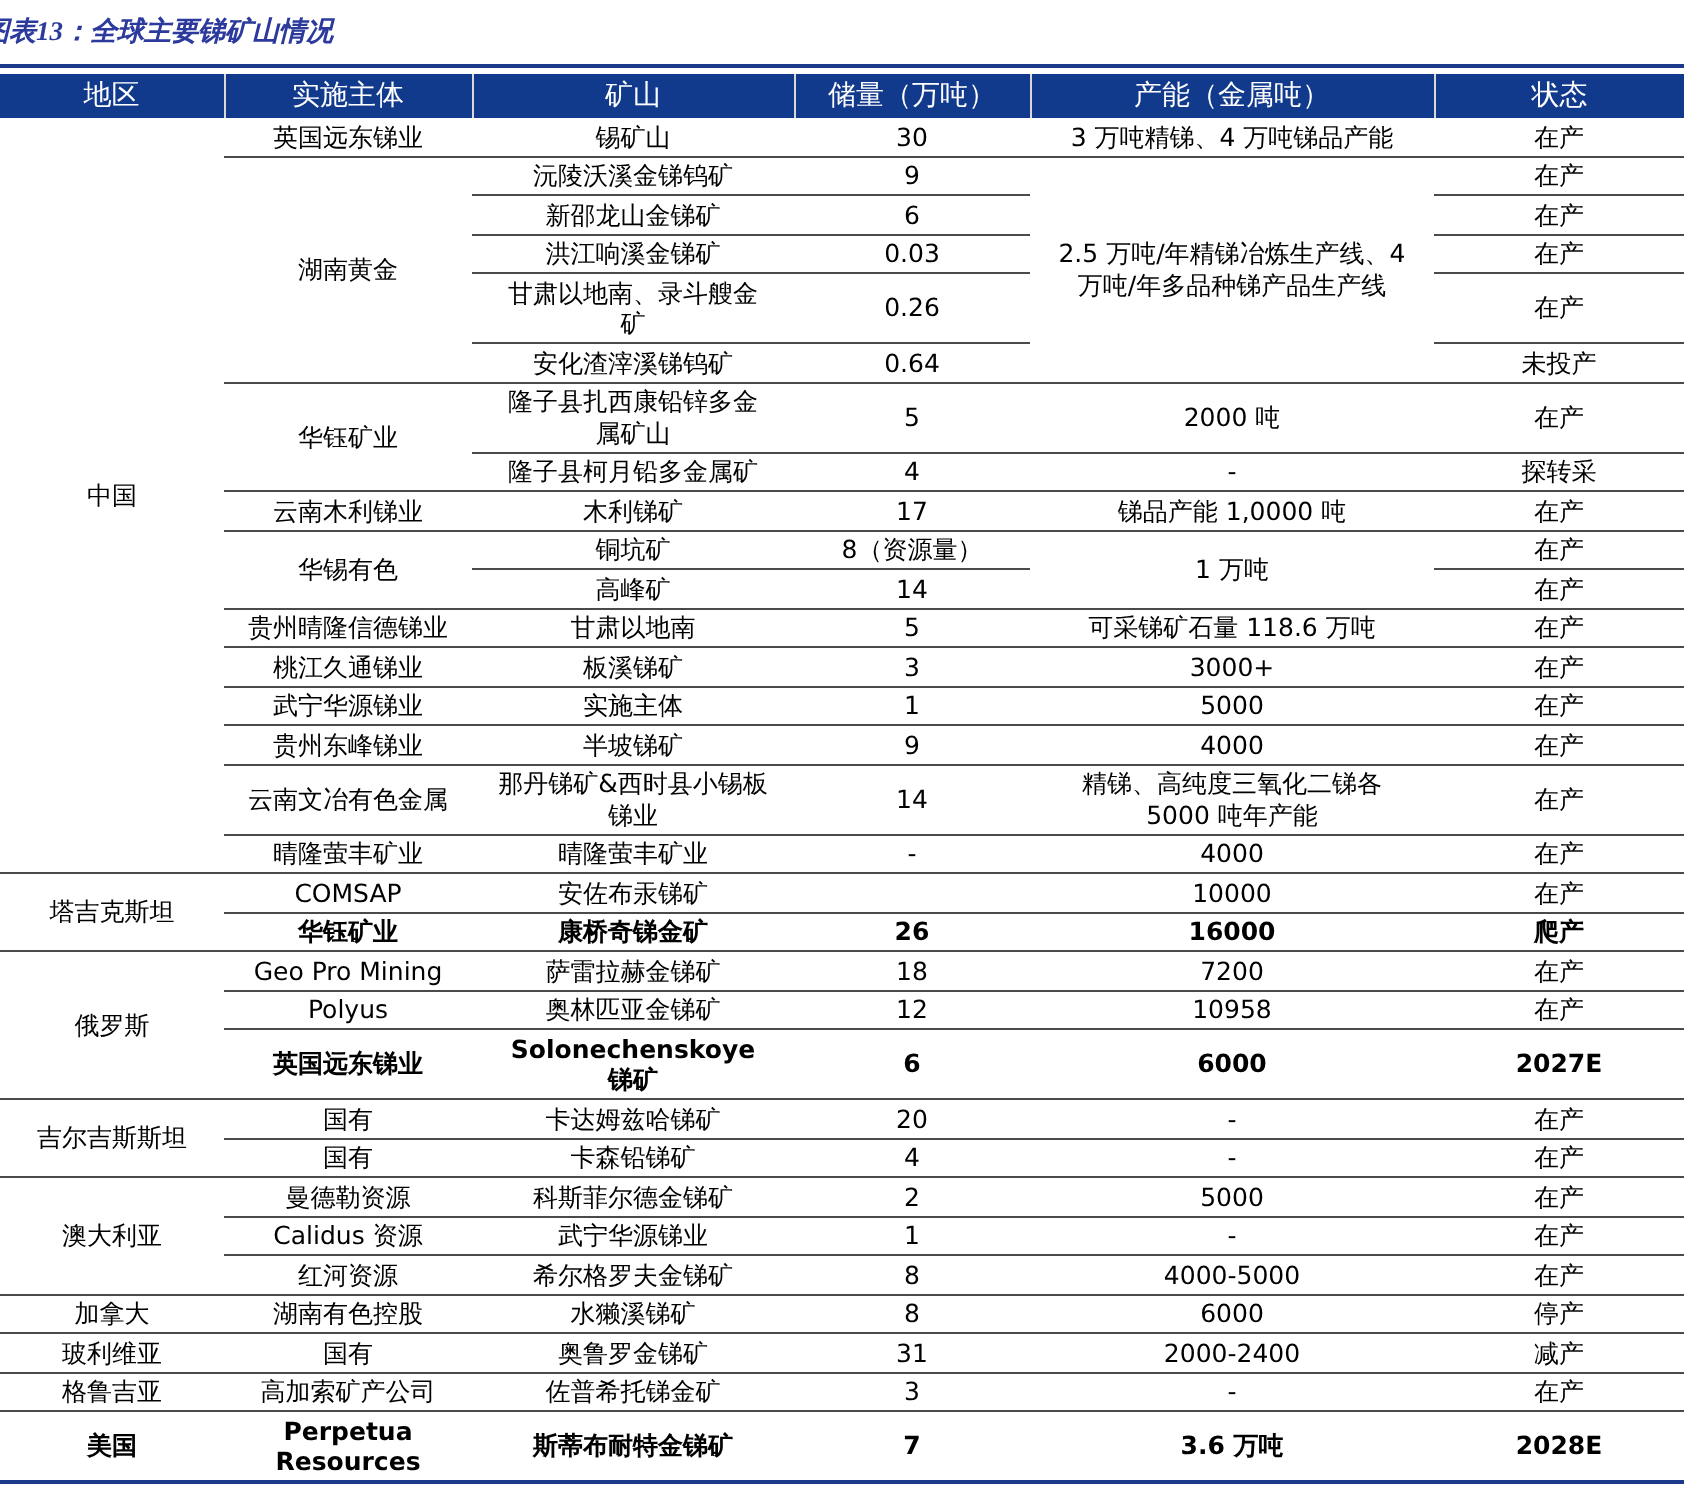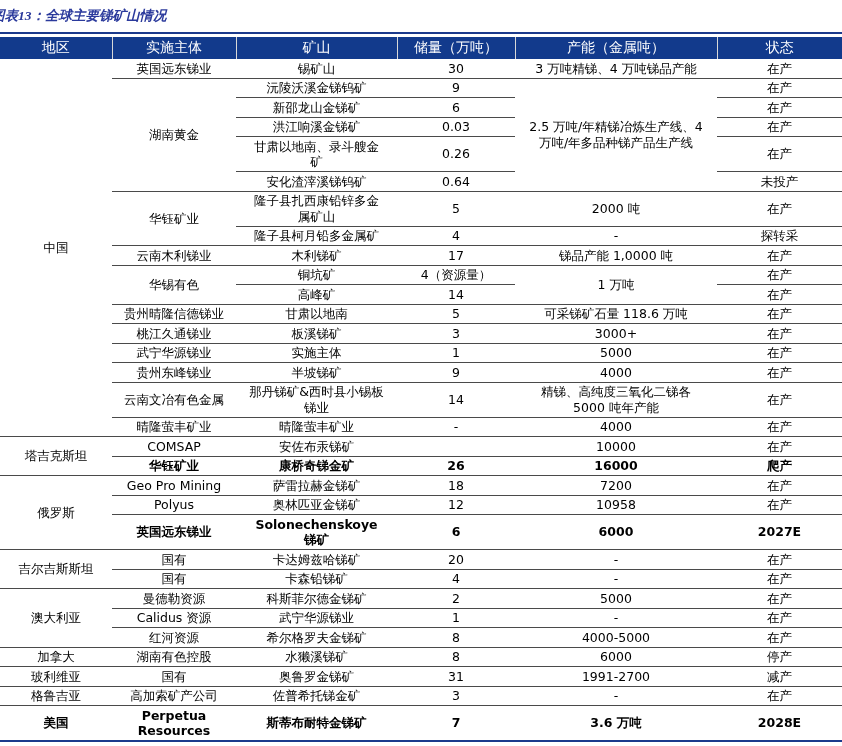--- a/index.html
+++ b/index.html
@@ -123,21 +123,21 @@
         <tr>
           <td class="entity-cell">云南木利锑业</td>
           <td class="mine-cell">木利锑矿</td>
           <td class="reserve-cell">17</td>
           <td class="capacity-cell">锑品产能 1,0000 吨</td>
           <td class="status-cell">在产</td>
         </tr>
         <tr>
           <td rowspan="2" class="entity-cell">华锡有色</td>
           <td class="mine-cell">铜坑矿</td>
-          <td class="reserve-cell">4（资源量）</td>
+          <td class="reserve-cell">8（资源量）</td>
           <td rowspan="2" class="capacity-cell">1 万吨</td>
           <td class="status-cell">在产</td>
         </tr>
         <tr>
           <td class="mine-cell">高峰矿</td>
           <td class="reserve-cell">14</td>
           <td class="status-cell">在产</td>
         </tr>
         <tr>
           <td class="entity-cell">贵州晴隆信德锑业</td>
@@ -261,21 +261,21 @@
           <td class="mine-cell">水獭溪锑矿</td>
           <td class="reserve-cell">8</td>
           <td class="capacity-cell">6000</td>
           <td class="status-cell">停产</td>
         </tr>
         <tr>
           <td class="region-cell">玻利维亚</td>
           <td class="entity-cell">国有</td>
           <td class="mine-cell">奥鲁罗金锑矿</td>
           <td class="reserve-cell">31</td>
-          <td class="capacity-cell">1991-2700</td>
+          <td class="capacity-cell">2000-2400</td>
           <td class="status-cell">减产</td>
         </tr>
         <tr>
           <td class="region-cell">格鲁吉亚</td>
           <td class="entity-cell">高加索矿产公司</td>
           <td class="mine-cell">佐普希托锑金矿</td>
           <td class="reserve-cell">3</td>
           <td class="capacity-cell">-</td>
           <td class="status-cell">在产</td>
         </tr>

